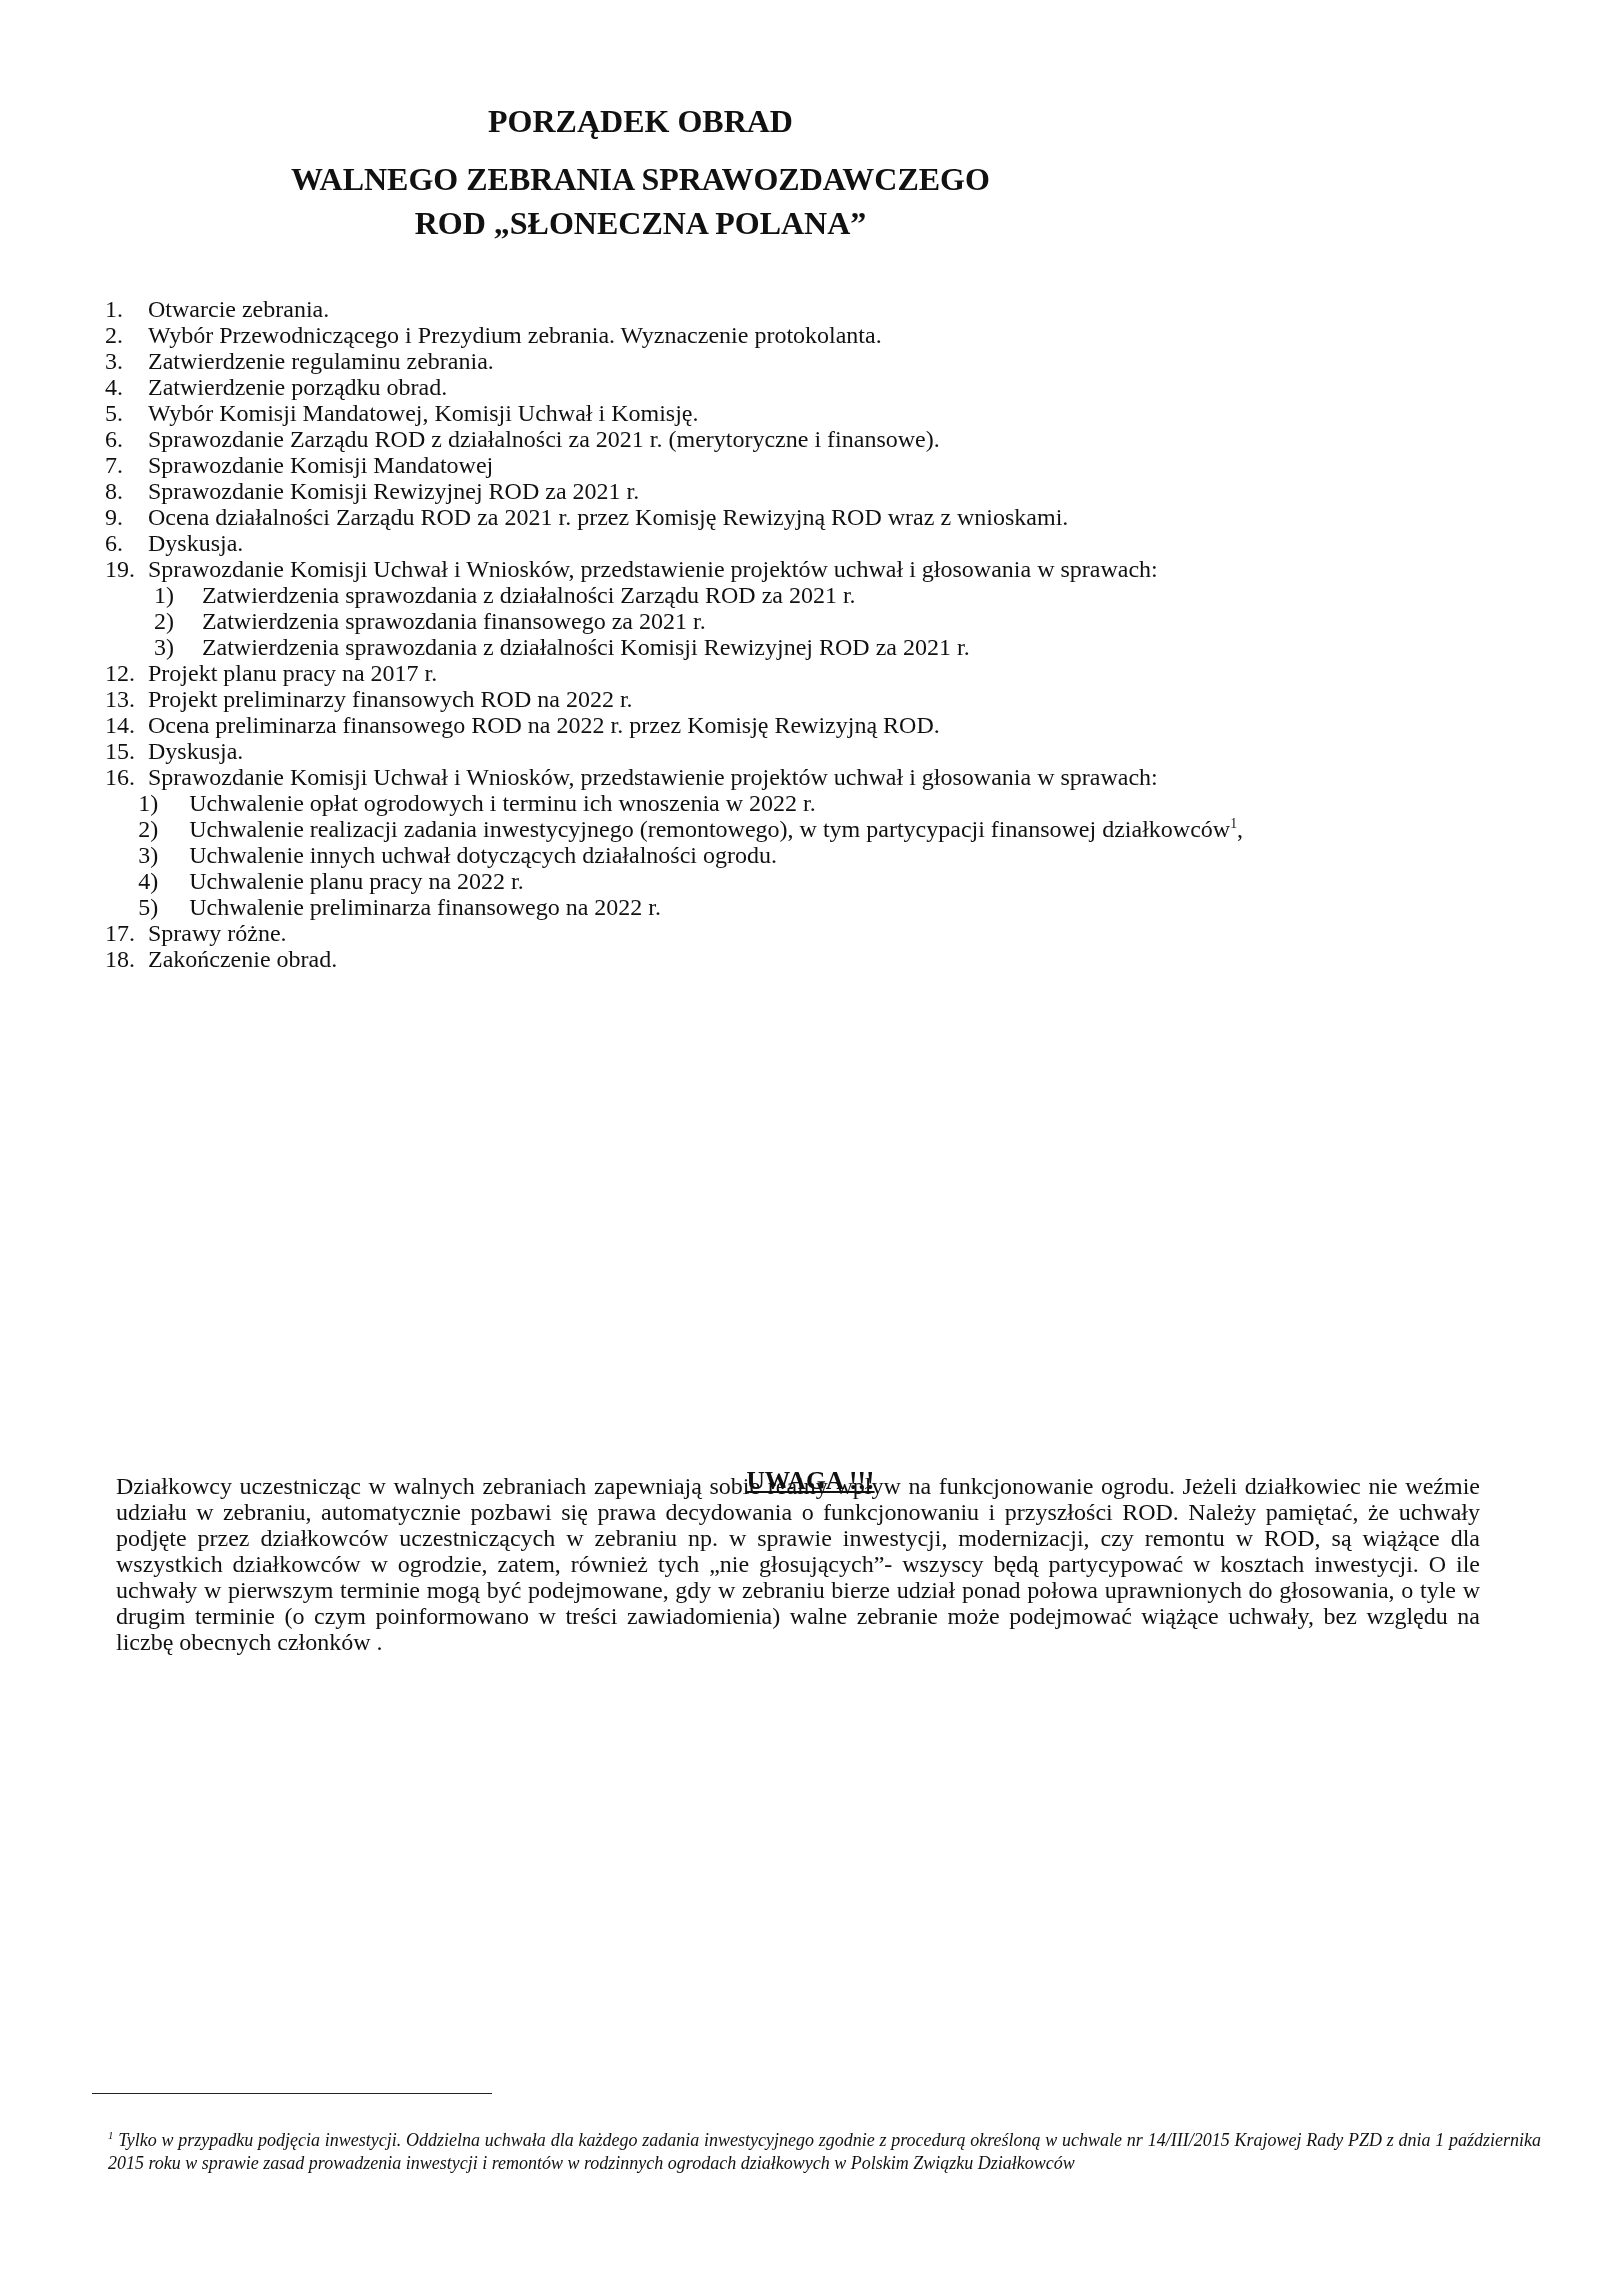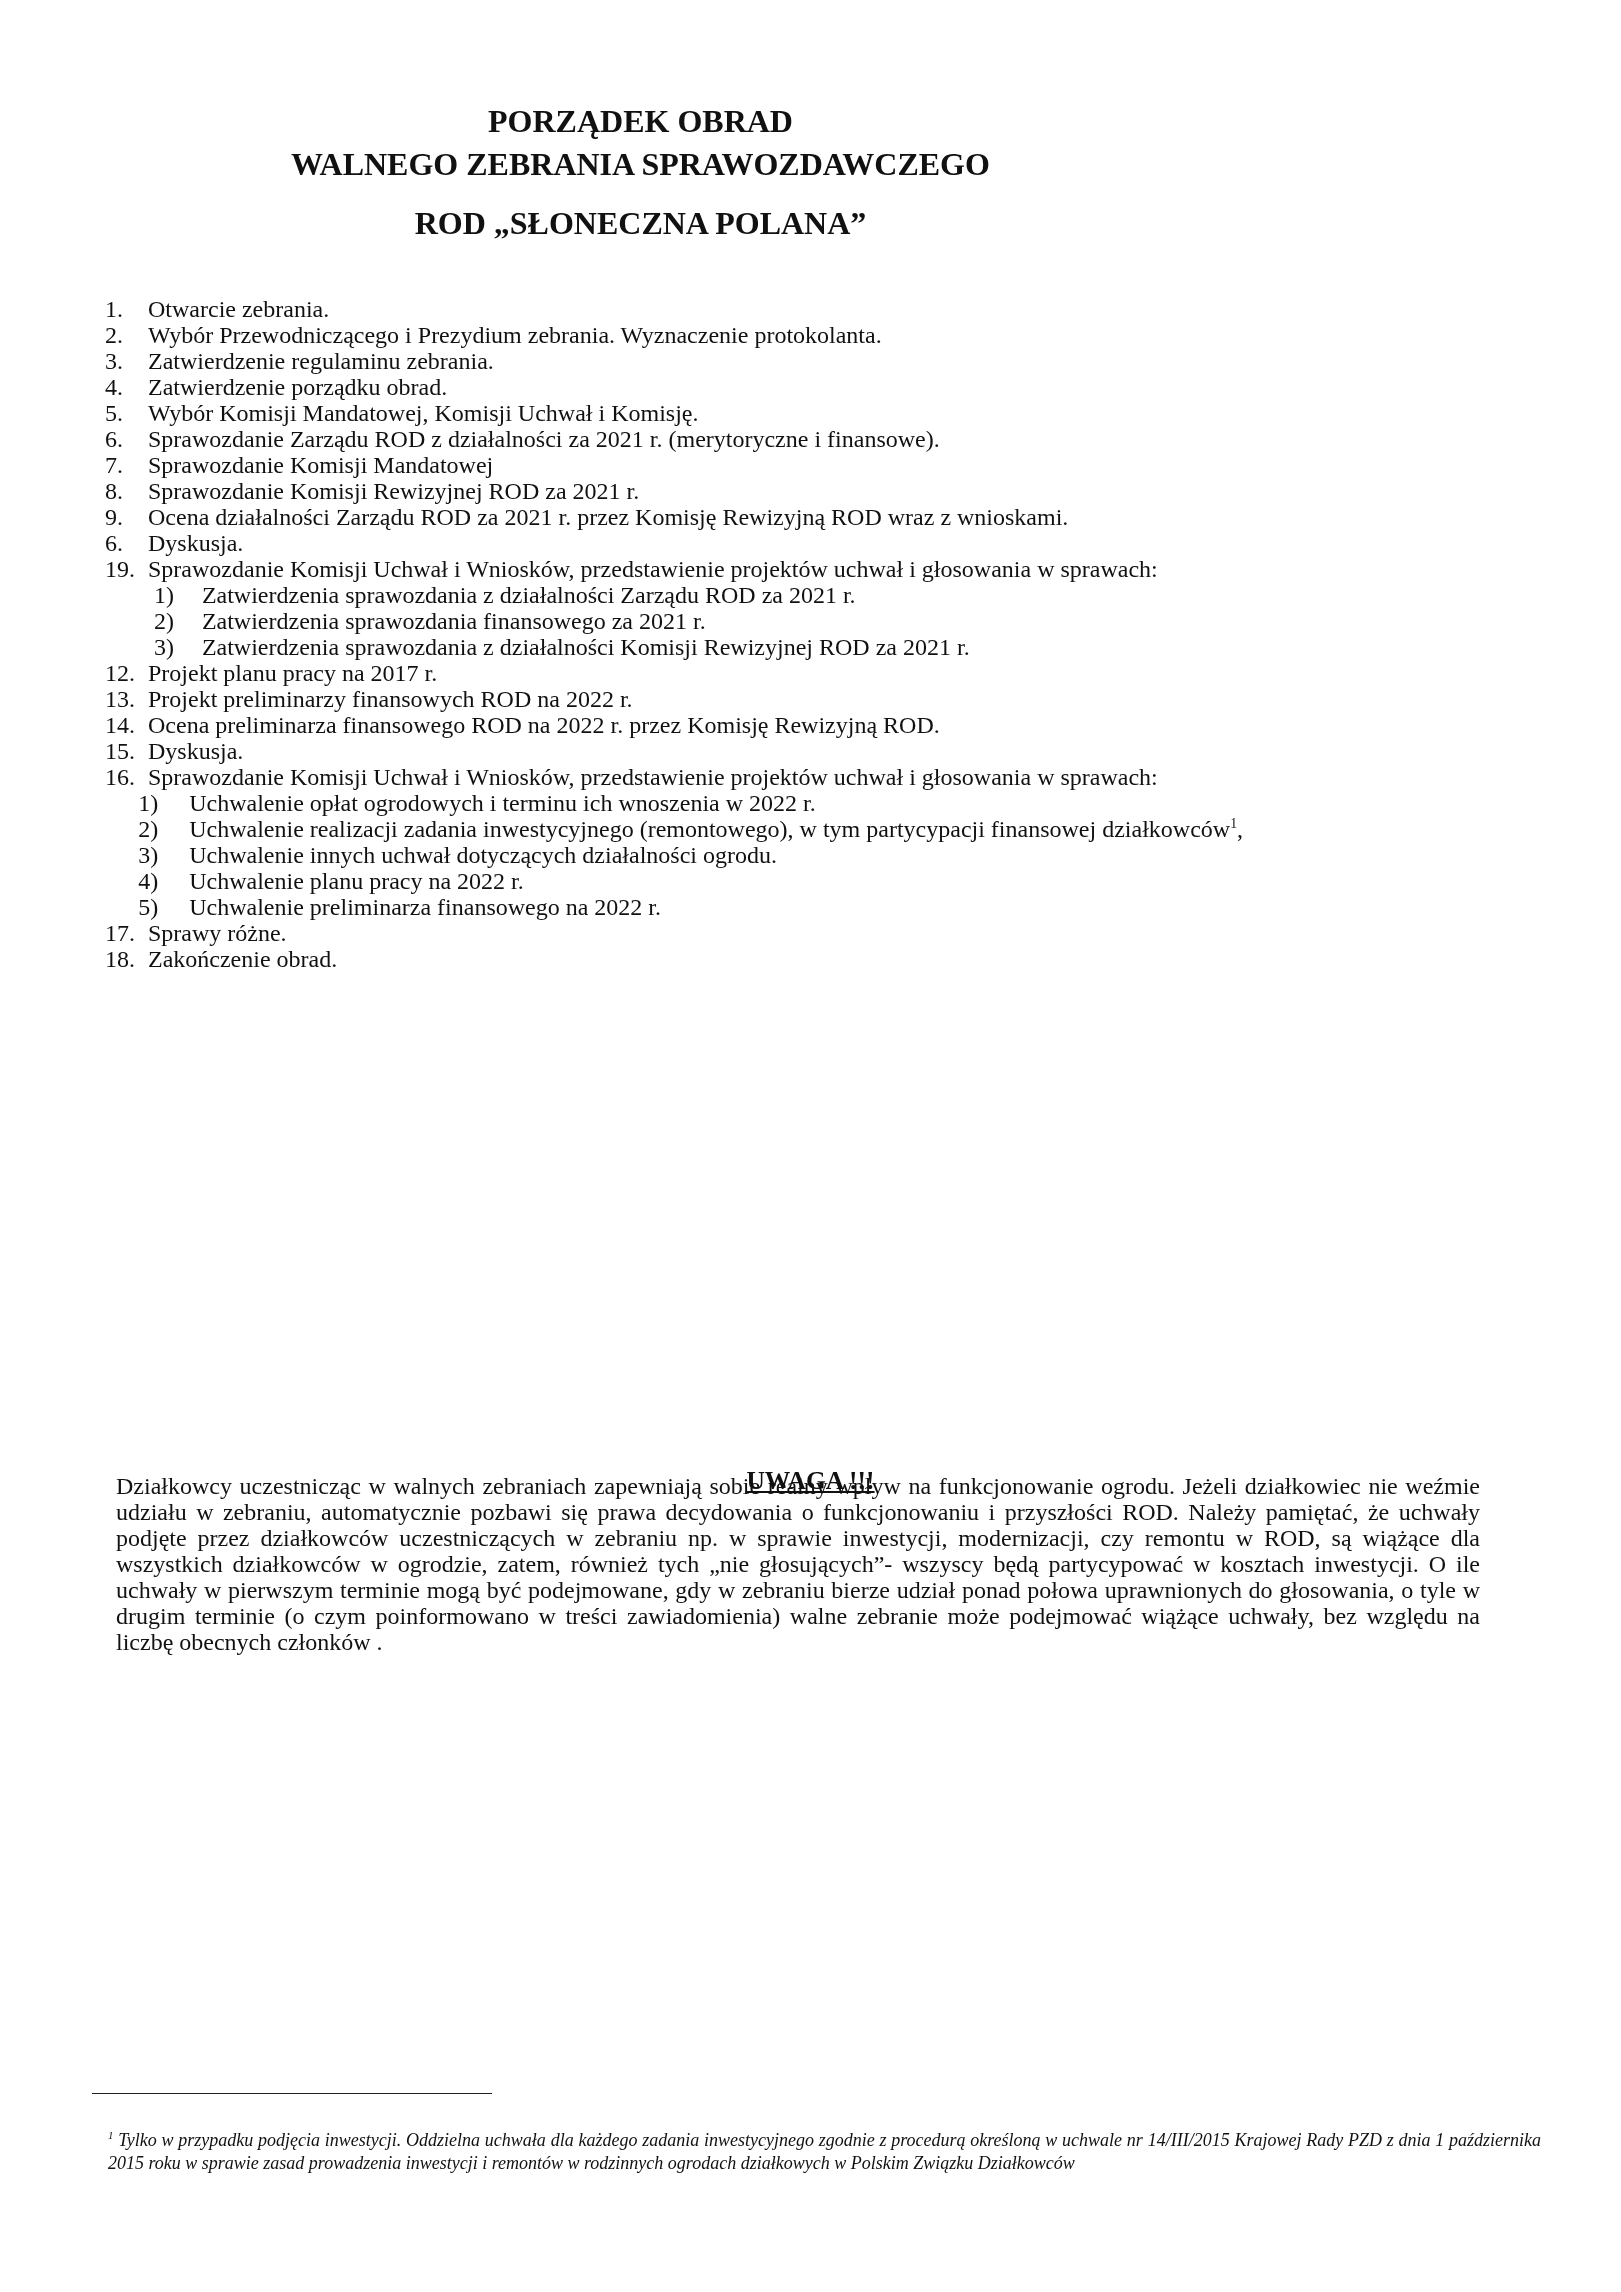--- a/index.html
+++ b/index.html
@@ -5,21 +5,21 @@
   html, body { margin: 0; padding: 0; background: #ffffff; }
   body {
     width: 1621px; height: 2293px; position: relative; overflow: hidden;
     font-family: "Liberation Serif", "DejaVu Serif", serif; color: #111111;
   }
   .title {
     position: absolute; left: 0; width: 1281px; text-align: center;
     font-weight: bold; font-size: 32px; line-height: 39px; margin: 0;
   }
   #t1 { top: 102px; }
-  #t2 { top: 145px; }
+  #t2 { top: 160px; }
   #t3 { top: 204px; }
 
   .agenda {
     position: absolute; left: 105px; top: 296px; width: 1411px;
     font-size: 24px; line-height: 26px; margin: 0; padding: 0; list-style: none;
   }
   .agenda > li { position: relative; padding-left: 43px; text-align: justify; }
   .agenda > li > .num { position: absolute; left: 0; top: 0; }
   .agenda .txt { display: inline; }
   .sub { list-style: none; margin: 0; padding: 0; }

